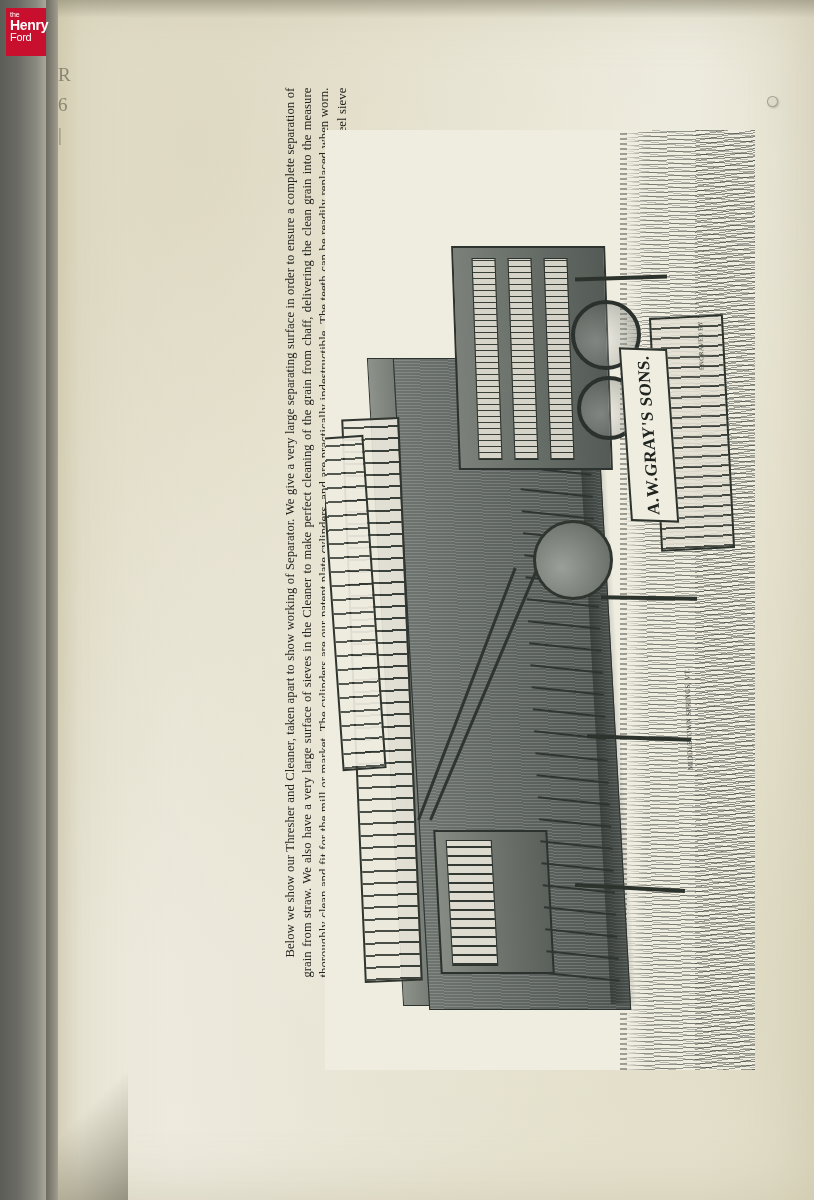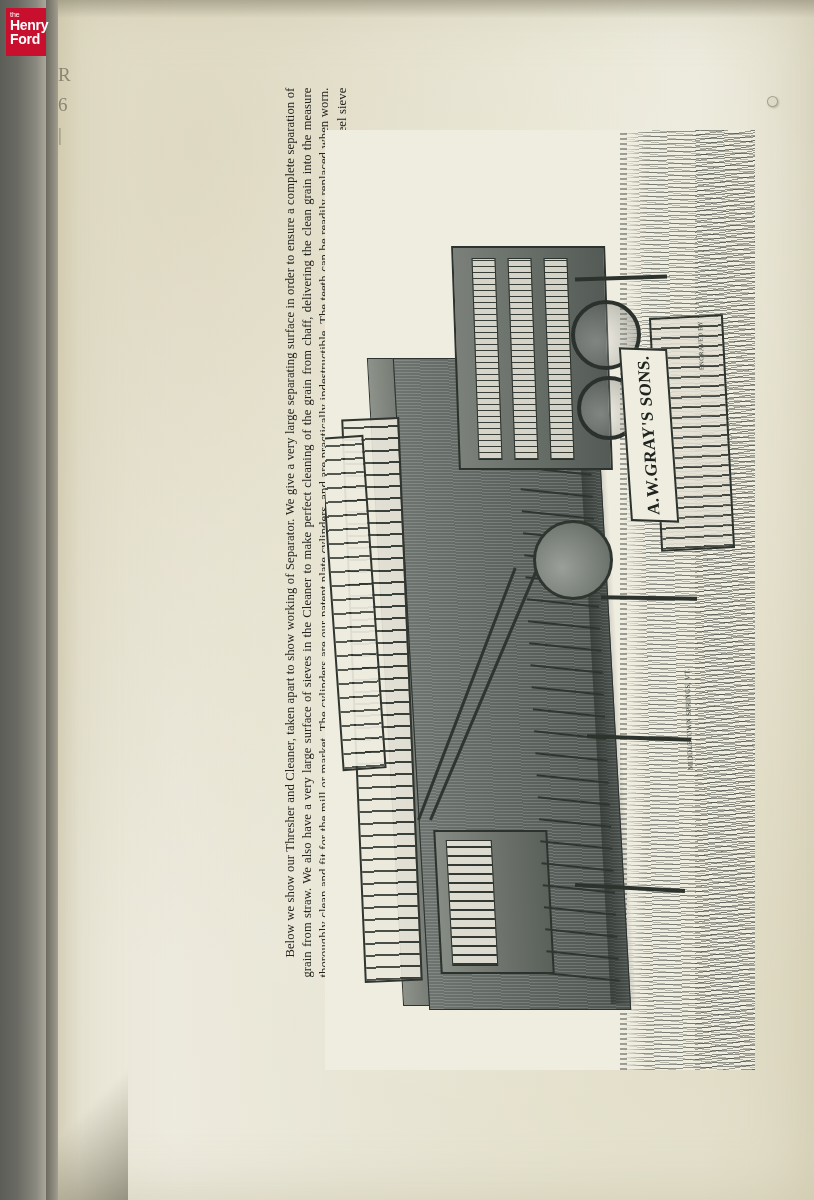--- a/index.html
+++ b/index.html
@@ -78,21 +78,21 @@
     width: 40px; height: 48px;
     background: #c8102e;
     color: #fff;
     font-family: "Liberation Sans", sans-serif;
     line-height: 1.02;
     padding: 3px 3px 0 4px;
     box-sizing: border-box;
   }
   .thf-logo .t1 { font-size: 7px; display:block; }
   .thf-logo .t2 { font-size: 14px; font-weight: bold; display:block; letter-spacing:-.3px;text-align:center;}
-  .thf-logo .t3 { font-size: 14px; font-weight: bold; display:block; letter-spacing:-.3px;}
+  .thf-logo .t3 { font-size: 11px; font-weight: normal; display:block; letter-spacing:-.3px;}
 
   
   .pencil {
     position: absolute;
     left: 58px; top: 60px;
     width: 46px;
     color: #6d6a5c;
     font-family: "Liberation Serif", serif;
     font-size: 19px;
     line-height: 30px;

